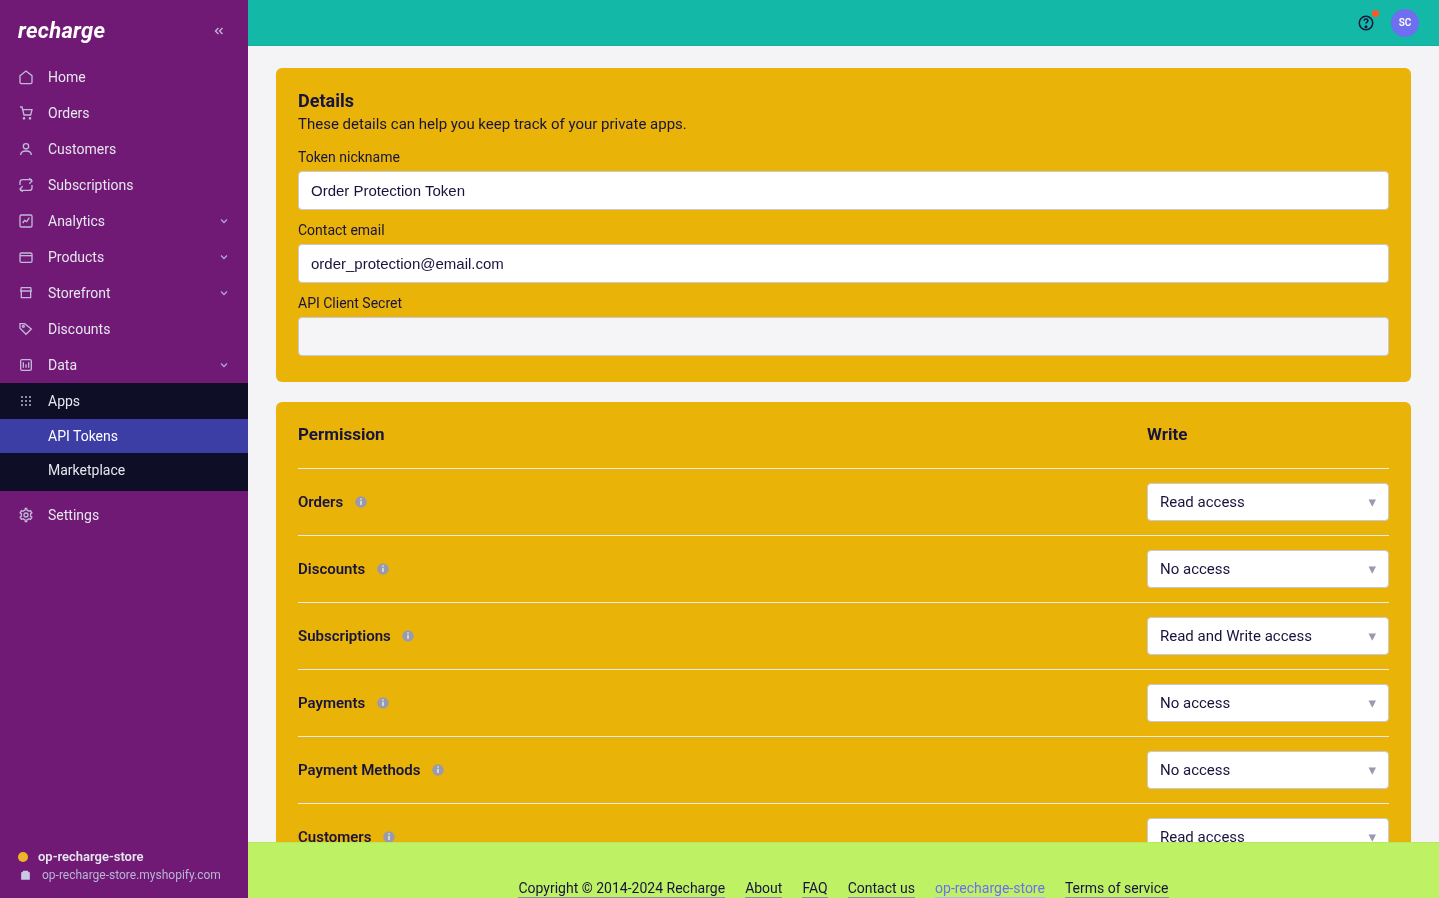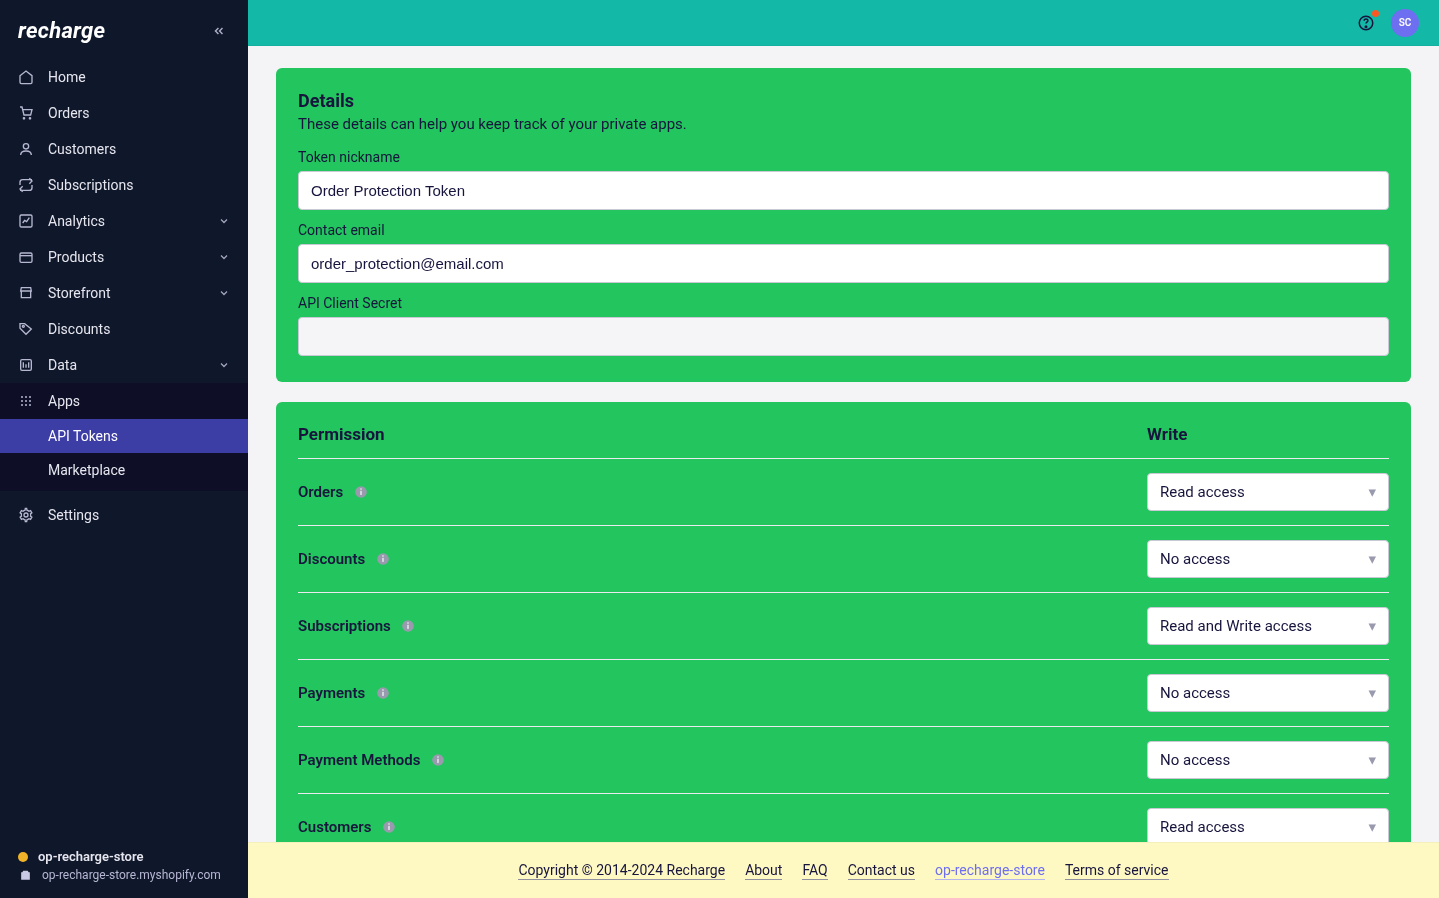--- a/index.html
+++ b/index.html
@@ -1,20 +1,20 @@
 <!DOCTYPE html>
 <html><head>
 <meta charset="utf-8">
 <style>
 * { box-sizing: border-box; margin: 0; padding: 0; }
 body { font-family: -apple-system, BlinkMacSystemFont, "Segoe UI", Roboto, Helvetica, Arial, sans-serif; background: #f4f4f6; color: #17143d; width: 1439px; height: 898px; overflow: hidden; }
 .app { display: flex; height: 100%; }
 
 
-.sidebar { width: 248px; background: #0f172a; color: #fff; display: flex; flex-direction: column; flex-shrink: 0; }
+.sidebar { width: 248px; background: #701a75; color: #fff; display: flex; flex-direction: column; flex-shrink: 0; }
 .sidebar-head { display: flex; align-items: center; justify-content: space-between; padding: 18px 18px 10px 18px; }
 .brand { font-style: italic; font-weight: 700; font-size: 22px; letter-spacing: 0.3px; }
 .collapse-btn { width: 22px; height: 22px; display: flex; align-items: center; justify-content: center; cursor: pointer; opacity: 0.85; }
 .nav { list-style: none; padding: 6px 0 0 0; }
 .nav-item { display: flex; align-items: center; padding: 10px 18px; font-size: 14px; cursor: pointer; color: #e6e6ef; gap: 14px; }
 .nav-item .icon { width: 16px; height: 16px; display: flex; align-items: center; justify-content: center; opacity: 0.9; }
 .nav-item .chevron { margin-left: auto; opacity: 0.8; }
 .nav-group { background: #0e0f27; padding-bottom: 4px; }
 .nav-group .nav-item { background: #0e0f27; }
 .sub-item { padding-left: 48px; font-size: 14px; color: #e6e6ef; padding-top: 9px; padding-bottom: 9px; cursor: pointer; }
@@ -26,36 +26,36 @@
 .sf-sub { color: #b7b7d4; font-size: 12px; margin-top: 4px; }
 
 
 .main { flex: 1; display: flex; flex-direction: column; height: 100%; }
 .topbar { height: 46px; background: #14b8a6; display: flex; align-items: center; justify-content: flex-end; padding: 0 20px; gap: 14px; border-bottom: 1px solid rgba(0,0,0,0.04); }
 .help-btn { position: relative; width: 22px; height: 22px; display:flex; align-items:center; justify-content:center; cursor:pointer; }
 .help-btn .badge { position:absolute; top:-2px; right:-2px; width:7px; height:7px; background:#ff5722; border-radius:50%; }
 .avatar { width: 28px; height: 28px; border-radius: 50%; background: #6e6ef0; color:#fff; display:flex; align-items:center; justify-content:center; font-size:10px; font-weight:600; cursor:pointer; }
 
 .content { flex:1; overflow-y: auto; padding: 22px 28px 0 28px; }
-.card { background: #22c55e; border-radius: 6px; padding: 22px 22px 26px 22px; margin-bottom: 20px; }
+.card { background: #eab308; border-radius: 6px; padding: 22px 22px 26px 22px; margin-bottom: 20px; }
 .card h2 { font-size: 18px; font-weight: 700; color: #17143d; margin-bottom: 4px; }
 .card .sub { font-size: 15px; color: #17143d; margin-bottom: 16px; }
 .field-label { font-size: 14px; color: #17143d; margin-bottom: 6px; margin-top: 12px; }
 .text-input { width: 100%; padding: 10px 12px; border: 1px solid #c9c9d6; border-radius: 4px; font-size: 15px; color: #17143d; background:#fff; }
 .text-input.disabled { background: #f5f5f7; }
 
-.perm-header { display:flex; justify-content:space-between; align-items:center; padding-bottom: 14px; border-bottom: 1px solid #eceaf1; }
+.perm-header { display:flex; justify-content:space-between; align-items:center; padding-bottom: 24px; border-bottom: 1px solid #eceaf1; }
 .perm-header .col-label { font-size: 17px; font-weight: 700; }
 .perm-row { display:flex; justify-content:space-between; align-items:center; padding: 14px 0; border-bottom: 1px solid #eceaf1; }
 .perm-name { display:flex; align-items:center; gap:10px; font-size:15px; font-weight:600; color:#17143d; }
 .info-icon { width:15px; height:15px; display:flex; align-items:center; justify-content:center; color:#9a9aaf; }
 .select { width: 242px; padding: 9px 12px; border:1px solid #c9c9d6; border-radius:4px; font-size:15px; color:#17143d; background:#fff; display:flex; align-items:center; justify-content:space-between; cursor:pointer; }
 .select .tri { color:#9a9aaf; }
 
-.footer { height: 56px; background:#fef9c3; display:flex; align-items:center; justify-content:center; gap:20px; font-size:14px; color:#17143d; border-top:1px solid rgba(0,0,0,0.04); }
+.footer { height: 56px; background:#bef264; display:flex; align-items:flex-end; justify-content:center; gap:20px; font-size:14px; color:#17143d; border-top:1px solid rgba(0,0,0,0.04); }
 .footer .link { border-bottom: 1px solid #90909e; cursor:pointer; padding-bottom:1px; }
 .footer .link.accent { color:#6e6ef0; border-bottom-color:#b6b6ee; }
 
 svg { display:block; }
 </style>
 </head>
 <body>
 
 <div class="app">
 

